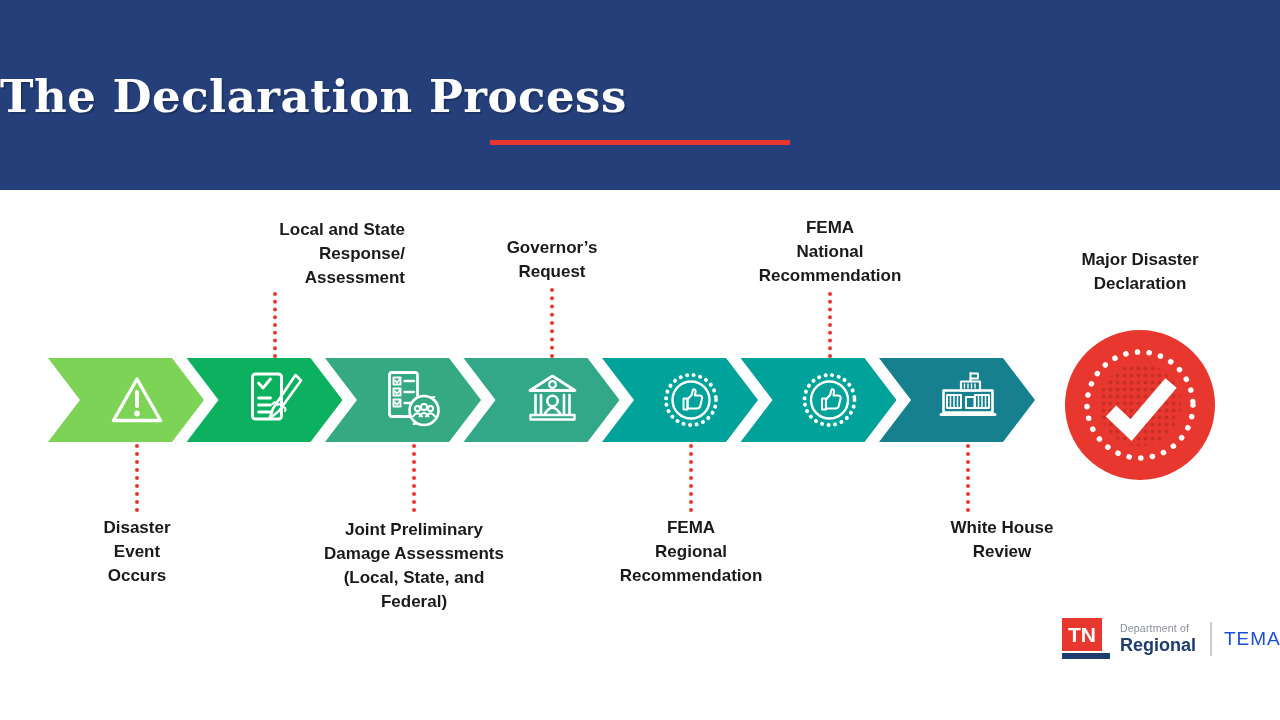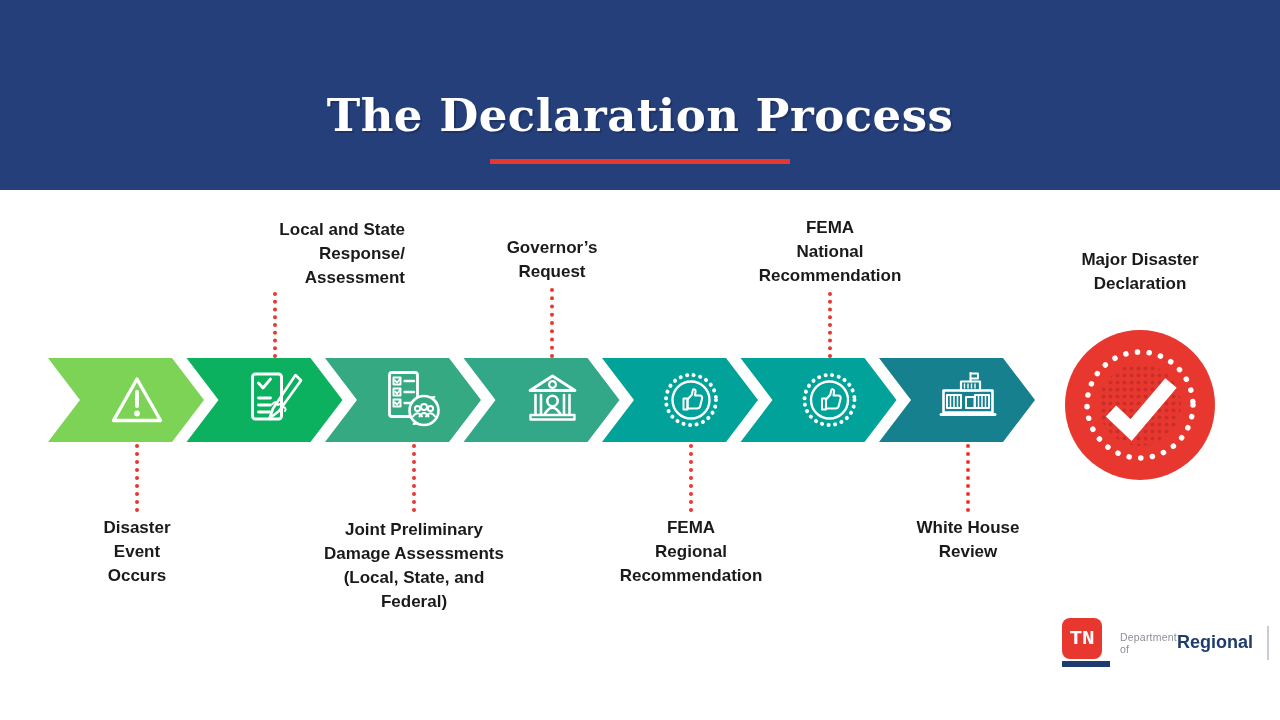--- a/index.html
+++ b/index.html
@@ -1,41 +1,41 @@
 <!DOCTYPE html>
 <html><head>
 <meta charset="utf-8">
 <style>
   html,body{margin:0;padding:0;background:#e8e8e8;}
   .slide{position:relative;width:1280px;height:720px;background:#ffffff;overflow:hidden;
          font-family:"Liberation Sans",sans-serif;}
   
   .header{position:absolute;left:0;top:0;width:1280px;height:190px;background:#253F7B;}
-  .title{padding-top:72px;text-align:center;color:#ffffff;font-family:"DejaVu Serif",serif;
+  .title{padding-top:72px;color:#ffffff;font-family:"DejaVu Serif",serif;
          font-weight:bold;font-size:45px;letter-spacing:0.5px;line-height:1.1;
-         text-shadow:2px 2px 0 rgba(0,0,0,0.18);margin-top:19px;}
+         text-shadow:2px 2px 0 rgba(0,0,0,0.18);}
   .title-underline{width:300px;height:5px;margin:18px auto 0;background:#E8372E;}
   
   .band{position:absolute;left:40px;top:358px;}
   
   .step-label{position:absolute;transform:translateX(-50%);text-align:center;
               font-weight:bold;font-size:17px;line-height:1.42;color:#1a1a1a;
               white-space:pre-line;width:260px;}
   
   .connector{position:absolute;width:0;border-left:4px dotted #E8372E;}
   
   .final-seal{position:absolute;left:1065px;top:330px;width:150px;height:150px;}
   
   .logo{position:absolute;left:1062px;top:618px;display:flex;align-items:center;}
   .tn-mark{display:flex;flex-direction:column;}
-  .tn-box{width:40px;height:41px;background:#E8372E;color:#ffffff;display:flex;
-          align-items:center;justify-content:center;font-family:Liberation Mono, monospace;
-          font-weight:bold;font-size:21px;border-radius:8px;}
+  .tn-box{width:40px;height:33px;background:#E8372E;color:#ffffff;display:flex;
+          align-items:center;justify-content:center;font-family:Liberation Sans, sans-serif;
+          font-weight:bold;font-size:21px;}
   .tn-bar{width:48px;height:6px;background:#1E3C6E;margin-top:2px;}
-  .dept{margin-left:10px;display:flex;flex-direction:row;justify-content:center;}
+  .dept{margin-left:10px;display:flex;flex-direction:column;justify-content:center;}
   .dept-small{font-size:10.5px;color:#8A8F99;letter-spacing:0.2px;}
   .dept-big{font-size:18px;font-weight:bold;color:#1E3C6E;margin-top:1px;}
   .logo-divider{width:2px;height:34px;background:#C8CCD4;margin:0 12px 0 14px;}
   .agency{font-size:19px;font-weight:normal;color:#1d4ed8;letter-spacing:1px;}
   svg .stroke{fill:none;stroke:#ffffff;}
 </style>
 </head>
 <body>
 
 <div class="slide">
@@ -186,21 +186,21 @@
 (Local, State, and
 Federal)</div>
   <div class="step-label" style="left:552px;bottom:436px;">Governor’s
 Request</div>
   <div class="step-label" style="left:691px;top:516px;">FEMA
 Regional
 Recommendation</div>
   <div class="step-label" style="left:830px;bottom:432px;">FEMA
 National
 Recommendation</div>
-  <div class="step-label" style="left:968px;top:516px;">White House
+  <div class="step-label" style="left:1002px;top:516px;">White House
 Review</div>
   <div class="step-label" style="left:1140px;bottom:424px;">Major Disaster
 Declaration</div>
 
   <div class="logo">
     <div class="tn-mark">
       <div class="tn-box" style="background: rgb(232, 55, 46);">TN</div>
       <div class="tn-bar" style="background: rgb(30, 60, 110);"></div>
     </div>
     <div class="dept">

